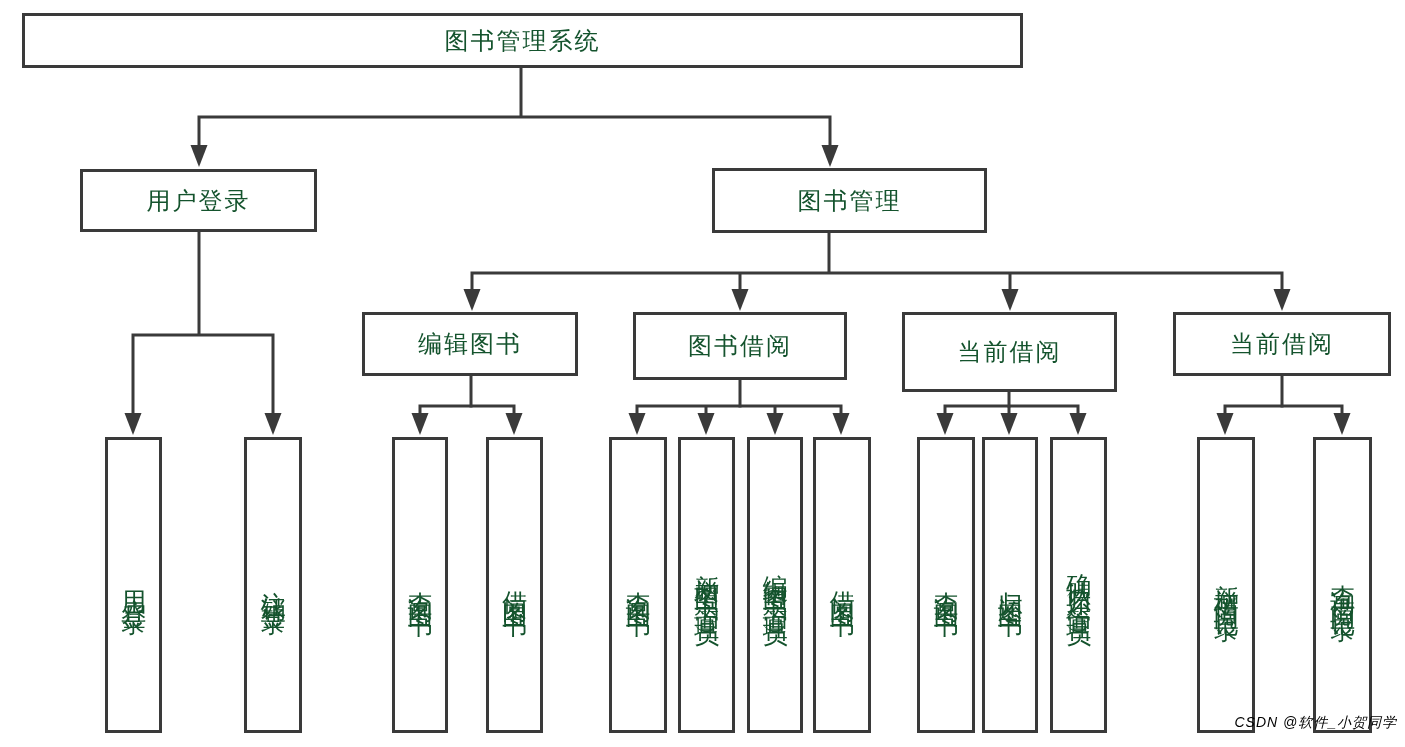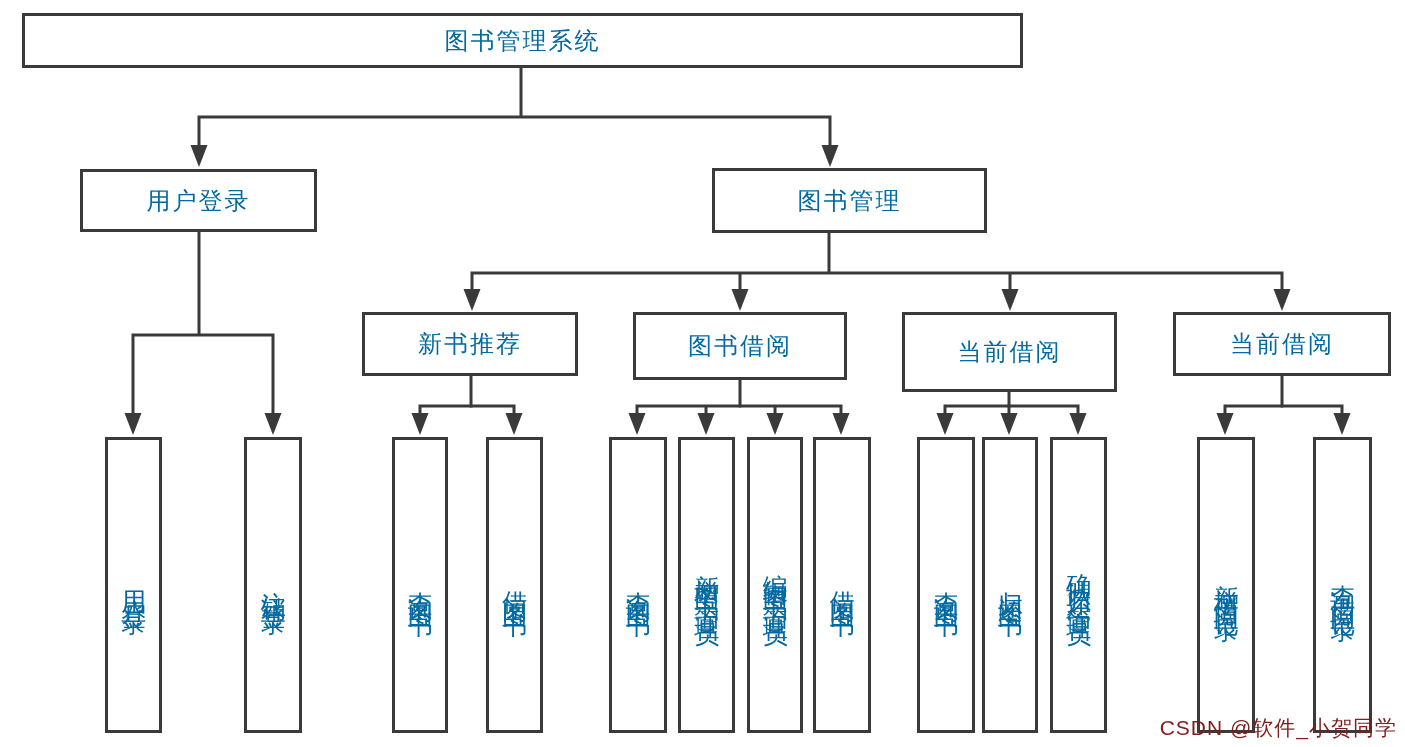--- a/index.html
+++ b/index.html
@@ -19,21 +19,21 @@
     position: absolute;
     left: 0; top: 0;
     width: 1405px;
     height: 747px;
   }
   .box {
     position: absolute;
     box-sizing: border-box;
     border: 3px solid #3a3a3a;
     background: #ffffff;
-    color: #0369a1;
+    color: #14532d;
     display: flex;
     align-items: center;
     justify-content: center;
     text-align: center;
   }
   .h-box {
     font-size: 24px;
     letter-spacing: 2px;
     line-height: 1;
   }
@@ -66,24 +66,25 @@
   #l-7  { left: 813px;  width: 58px; }
   #l-8  { left: 917px;  width: 58px; }
   #l-9  { left: 982px;  width: 56px; }
   #l-10 { left: 1050px; width: 57px; }
   #l-11 { left: 1197px; width: 58px; }
   #l-12 { left: 1313px; width: 59px; }
   #watermark {
     position: absolute;
     right: 8px;
     top: 714px;
-    font-size: 21px;
+    font-size: 14px;
     letter-spacing: 1px;
-    color: #7f1d1d;
+    color: #000000;
     white-space: nowrap;
+    font-style: italic;
   }
 </style>
 </head>
 <body>
 
 <div id="stage">
 
   <svg id="connectors" viewBox="0 0 1405 747" xmlns="http://www.w3.org/2000/svg">
     <g stroke="#3a3a3a" stroke-width="3" fill="none">
 
@@ -121,21 +122,21 @@
       <polygon points="1216.5,413 1233.5,413 1225,435"></polygon>
       <polygon points="1333.5,413 1350.5,413 1342,435"></polygon>
     </g>
   </svg>
 
   <div class="box h-box" id="b-root">图书管理系统</div>
 
   <div class="box h-box" id="b-login">用户登录</div>
   <div class="box h-box" id="b-mgmt">图书管理</div>
 
-  <div class="box h-box" id="b-newrec">新书推荐</div>
+  <div class="box h-box" id="b-newrec">编辑图书</div>
   <div class="box h-box" id="b-borrow">图书借阅</div>
   <div class="box h-box" id="b-curr">当前借阅</div>
   <div class="box h-box" id="b-record">当前借阅</div>
 
   <div class="box v-box leaf" id="l-0">用户登录</div>
   <div class="box v-box leaf" id="l-1">注销登录</div>
   <div class="box v-box leaf" id="l-2">查询图书</div>
   <div class="box v-box leaf" id="l-3">借阅图书</div>
   <div class="box v-box leaf" id="l-4">查询图书</div>
   <div class="box v-box leaf" id="l-5">新增图书（管理员）</div>

